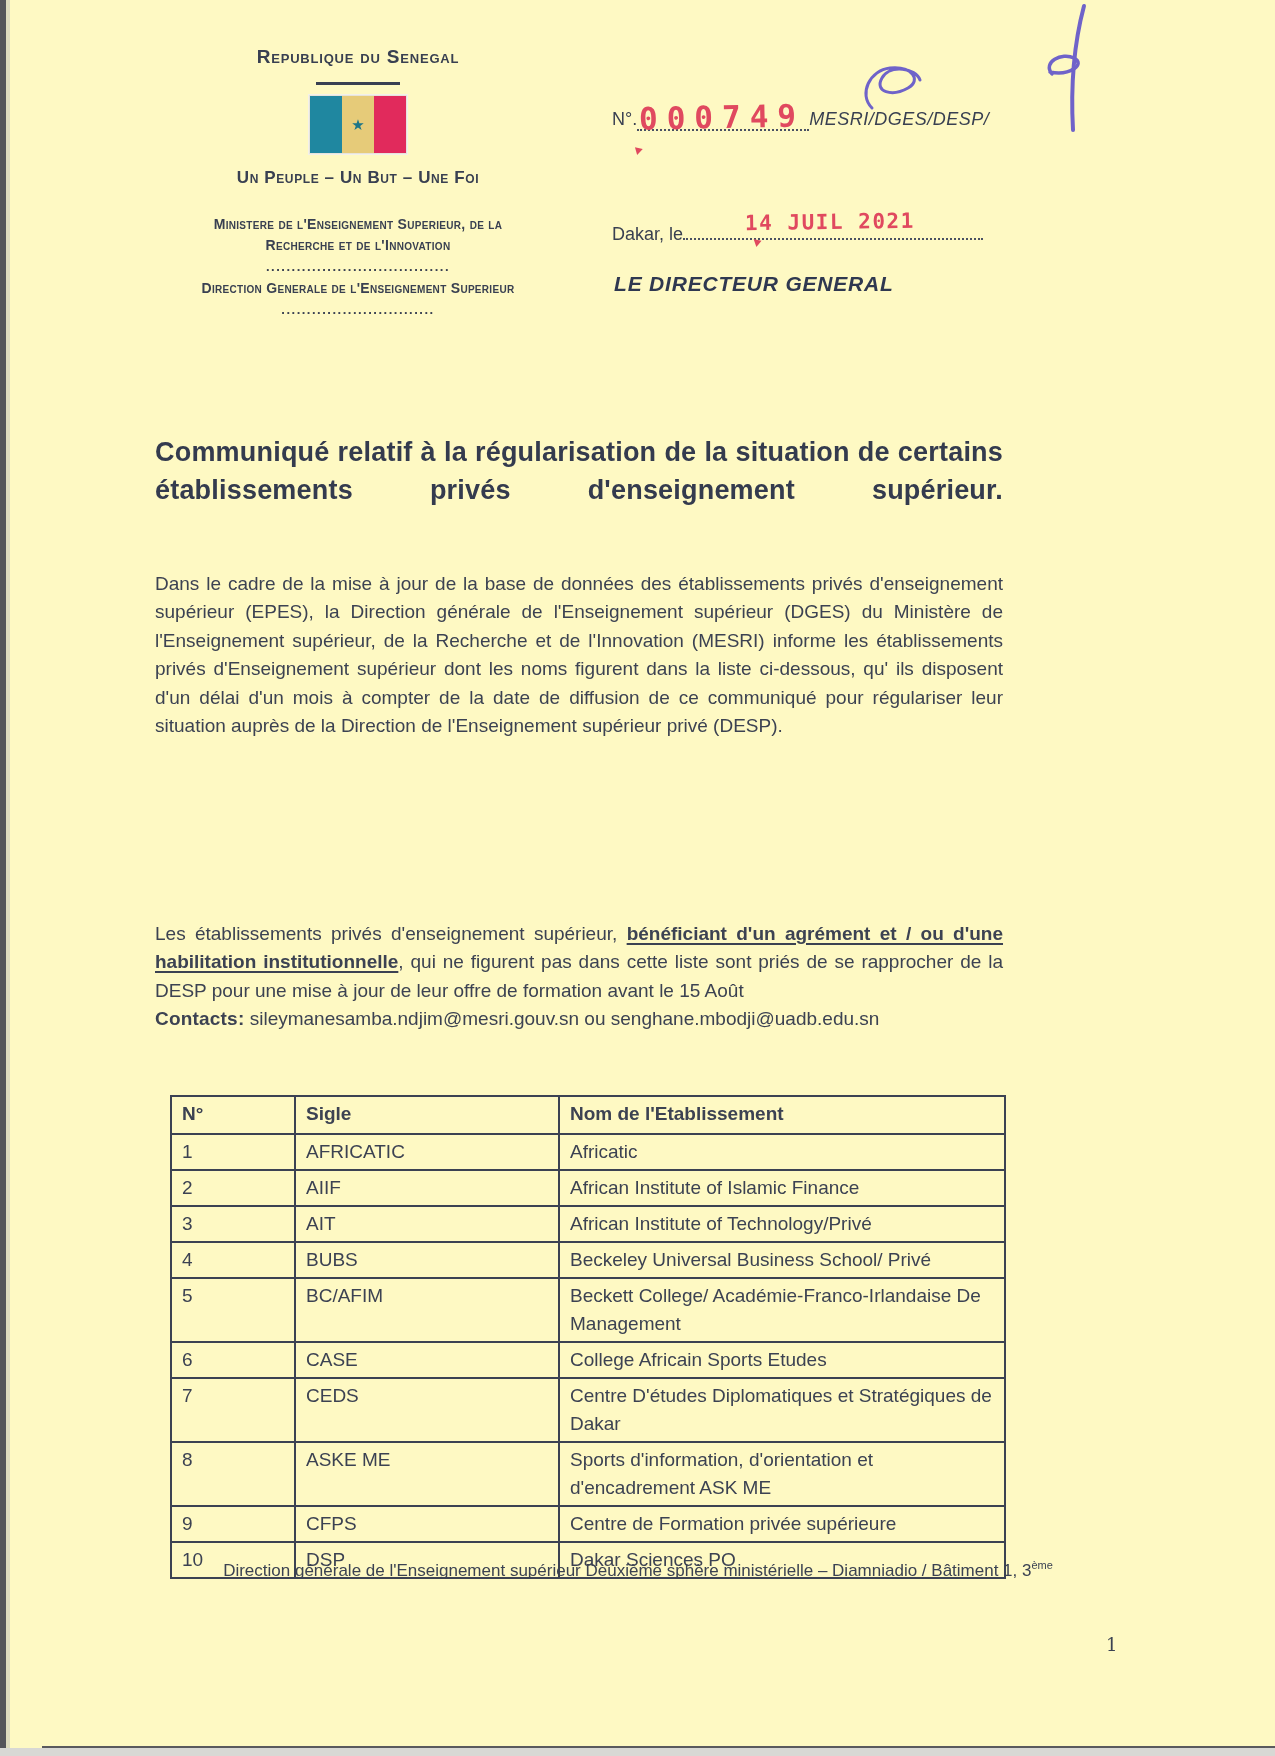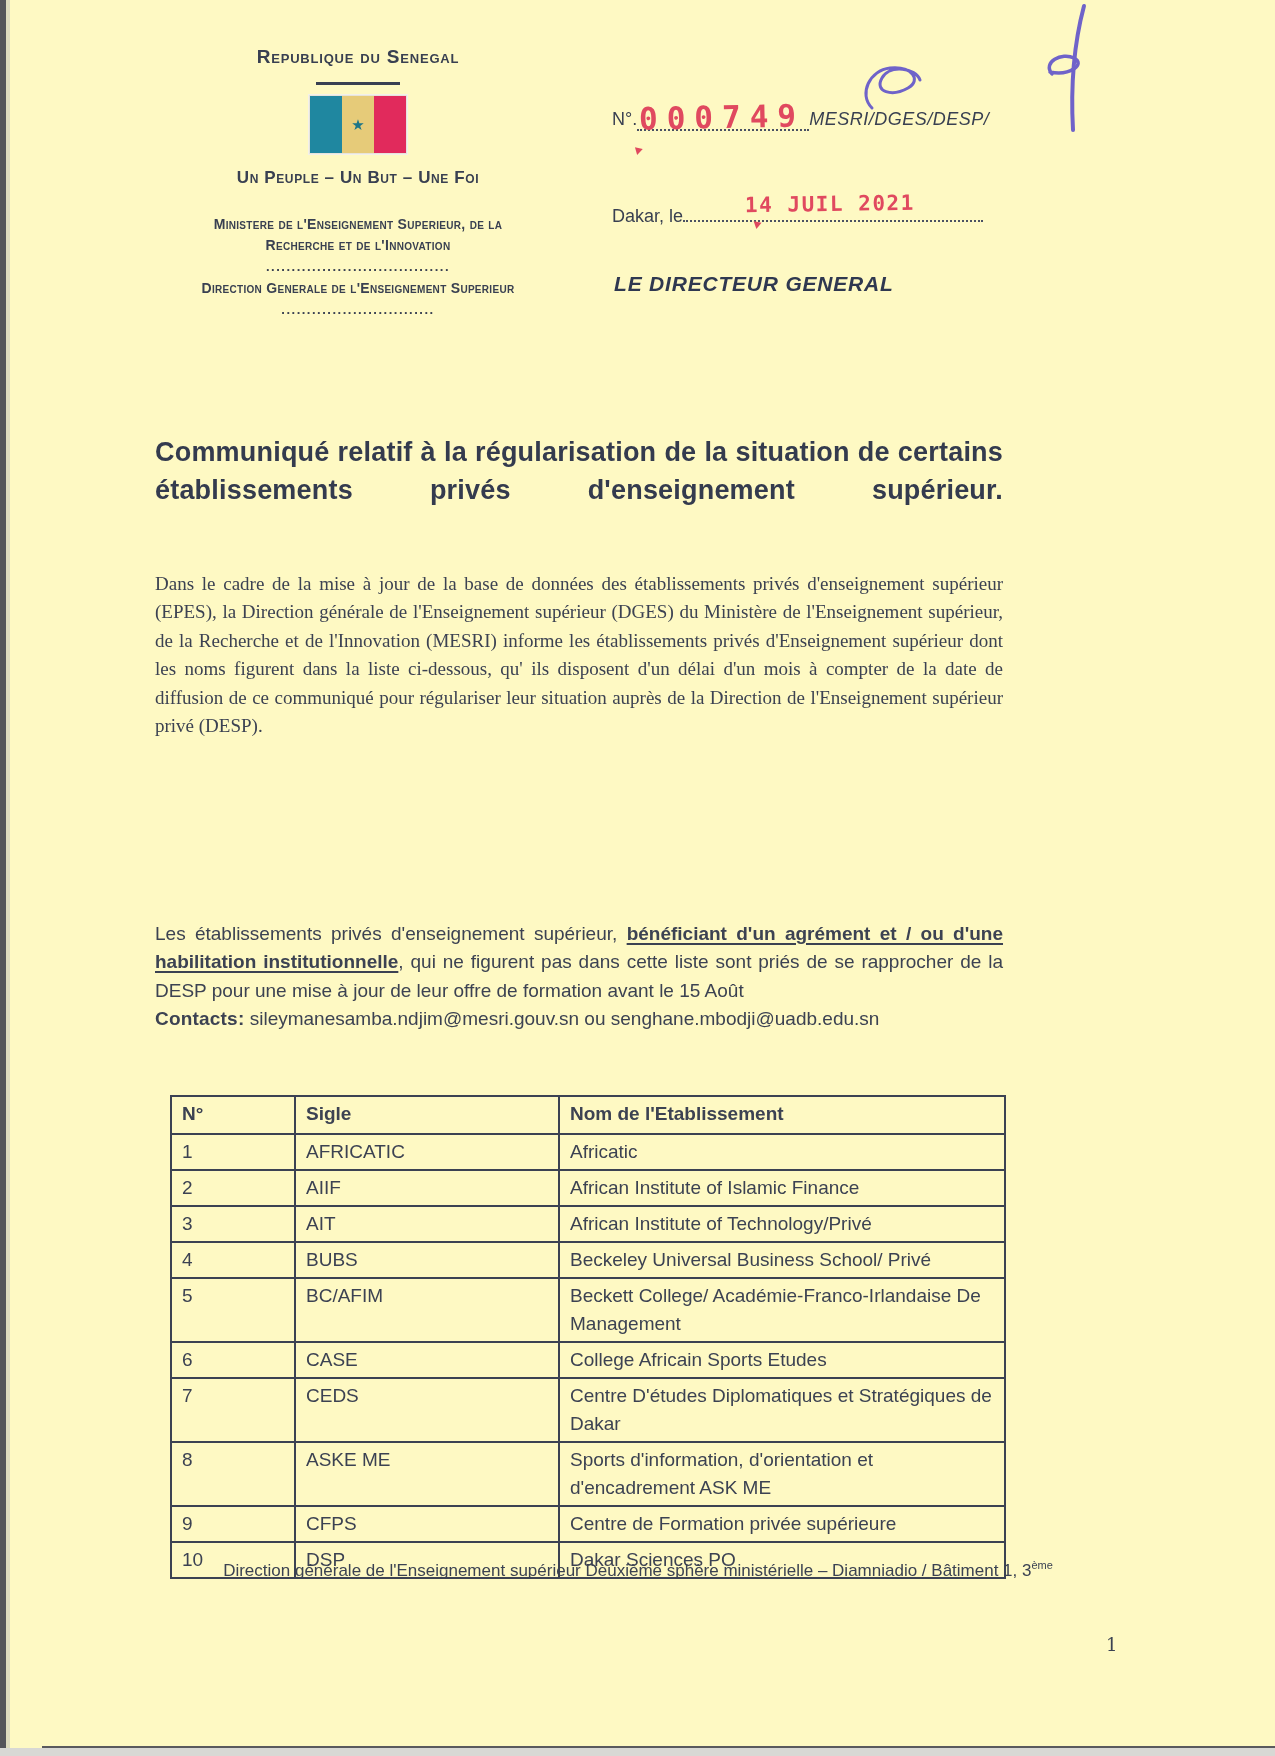--- a/index.html
+++ b/index.html
@@ -39,37 +39,37 @@
   .stampnum-wrap{display:inline-block;border-bottom:2px dotted #4a5163;padding:0 2px;min-width:168px;vertical-align:baseline;}
   .stampnum{
     display:inline-block;font-family:"DejaVu Sans Mono", monospace;font-weight:bold;
     font-size:31px;letter-spacing:9px;color:#e0495f;transform:rotate(-1.2deg);
     position:relative;top:3px;line-height:20px;
   }
   .refcode{font-style:italic;font-size:18px;font-weight:500;color:#394051;letter-spacing:.5px;}
   .red-tick1{position:absolute;left:22px;top:44px;width:0;height:0;border-left:4px solid transparent;border-right:4px solid transparent;border-top:7px solid #e0495f;transform:rotate(14deg);}
   .dateline{position:absolute;left:0;top:196px;width:400px;white-space:nowrap;}
   .place-label{font-size:18px;color:#394051;}
-  .date-dots{display:inline-block;position:relative;width:300px;border-bottom:2px dotted #4a5163;height:24px;vertical-align:baseline;}
+  .date-dots{display:inline-block;position:relative;width:300px;border-bottom:2px dotted #4a5163;height:24px;vertical-align:baseline;margin-top:18px;}
   .stampdate{
     position:absolute;left:62px;top:-4px;
     font-family:"DejaVu Sans Mono", monospace;font-weight:bold;font-size:21px;
     letter-spacing:1.5px;color:#e0495f;transform:rotate(-.8deg);white-space:nowrap;
   }
   .red-tick2{position:absolute;left:70px;top:26px;width:0;height:0;border-left:4px solid transparent;border-right:4px solid transparent;border-top:7px solid #e0495f;transform:rotate(10deg);}
   .signatory{position:absolute;left:2px;top:272px;font-weight:bold;font-style:italic;font-size:21px;letter-spacing:.8px;color:#2f3850;}
 
   
   .title{
     position:absolute;left:155px;top:433px;width:848px;margin:0;
     font-size:27px;line-height:38px;font-weight:bold;color:#343b4e;
     text-align:justify;text-align-last:justify;letter-spacing:.2px;
   }
   .body12{position:absolute;left:155px;top:570px;width:848px;font-size:19px;line-height:28.4px;text-align:justify;color:#3c4252;}
-  .body12 p{margin:0;font-family:Liberation Serif, serif;}
+  .body12 p{margin:0;}
   .body3{position:absolute;left:155px;top:920px;width:848px;font-size:19px;line-height:28.4px;text-align:justify;color:#3c4252;}
   .bu{font-weight:bold;text-decoration:underline;text-decoration-thickness:2px;text-underline-offset:3px;}
   .yearline{display:block;}
   .contactline{display:block;}
   .contactline b{letter-spacing:.2px;}
 
   
   .etab{position:absolute;left:170px;top:1095px;border-collapse:collapse;width:836px;table-layout:fixed;}
   .etab th,.etab td{
     border:2px solid #3c4252;font-size:19px;padding:3px 6px 3px 10px;

